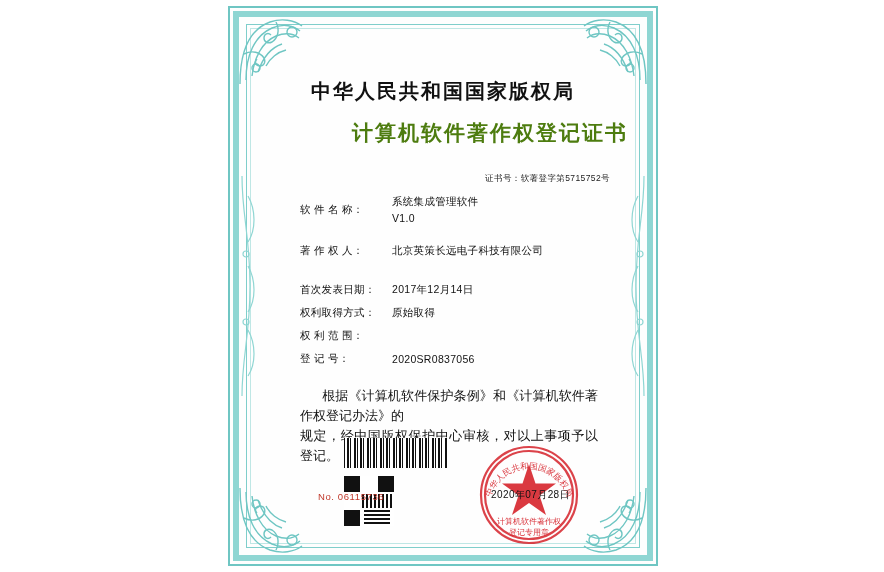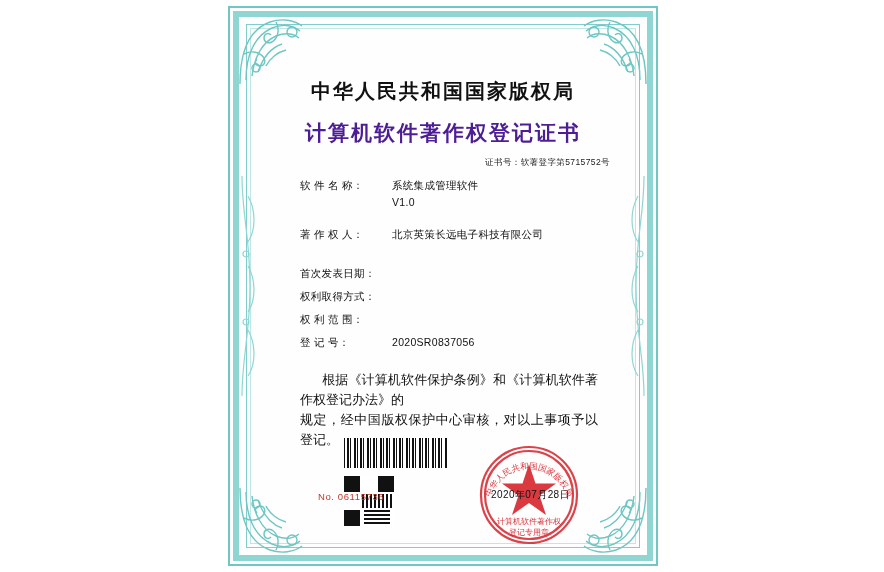--- a/index.html
+++ b/index.html
@@ -97,44 +97,44 @@
   .title-main {
     text-align: center;
     font-family: "DejaVu Serif", "Liberation Serif", serif;
     font-size: 20px;
     font-weight: bold;
     color: #111;
     letter-spacing: 2px;
     margin-top: 38px;
   }
   .title-sub {
-    text-align: center;
+    text-align: right;
     font-family: "DejaVu Serif", "Liberation Serif", serif;
     font-size: 21px;
     font-weight: bold;
-    color: #4c1d95;
+    color: #4d7c0f;
     letter-spacing: 2px;
     margin-top: 14px;
   }
   .cert-no {
     text-align: right;
     font-size: 8.5px;
     color: #222;
-    margin-top: 10px;
+    margin-top: 26px;
     padding-right: 18px;
     letter-spacing: 0.4px;
   }
   .fields {
     margin-top: 10px;
     padding-left: 42px;
     padding-right: 26px;
   }
   .field-row {
     display: flex;
-    align-items: flex-start;
+    align-items: center;
     margin-bottom: 9px;
     font-size: 10.5px;
     color: #111;
   }
   .field-label {
     width: 92px;
     flex: 0 0 92px;
     letter-spacing: 0.3px;
     white-space: nowrap;
   }
@@ -343,25 +343,27 @@
 
         <div class="field-row">
           <div class="field-label">著 作 权 人：</div>
           <div class="field-value">北京英策长远电子科技有限公司</div>
         </div>
 
         <div class="gap-lg"></div>
 
         <div class="field-row">
           <div class="field-label">首次发表日期：</div>
+          <div class="field-value">2017年12月14日</div>
         </div>
 
 
         <div class="field-row">
           <div class="field-label">权利取得方式：</div>
+          <div class="field-value">原始取得</div>
         </div>
 
         <div class="field-row">
           <div class="field-label">权 利 范 围：</div>
         </div>
 
         <div class="field-row">
           <div class="field-label">登 记 号：</div>
           <div class="field-value">2020SR0837056</div>
         </div>

